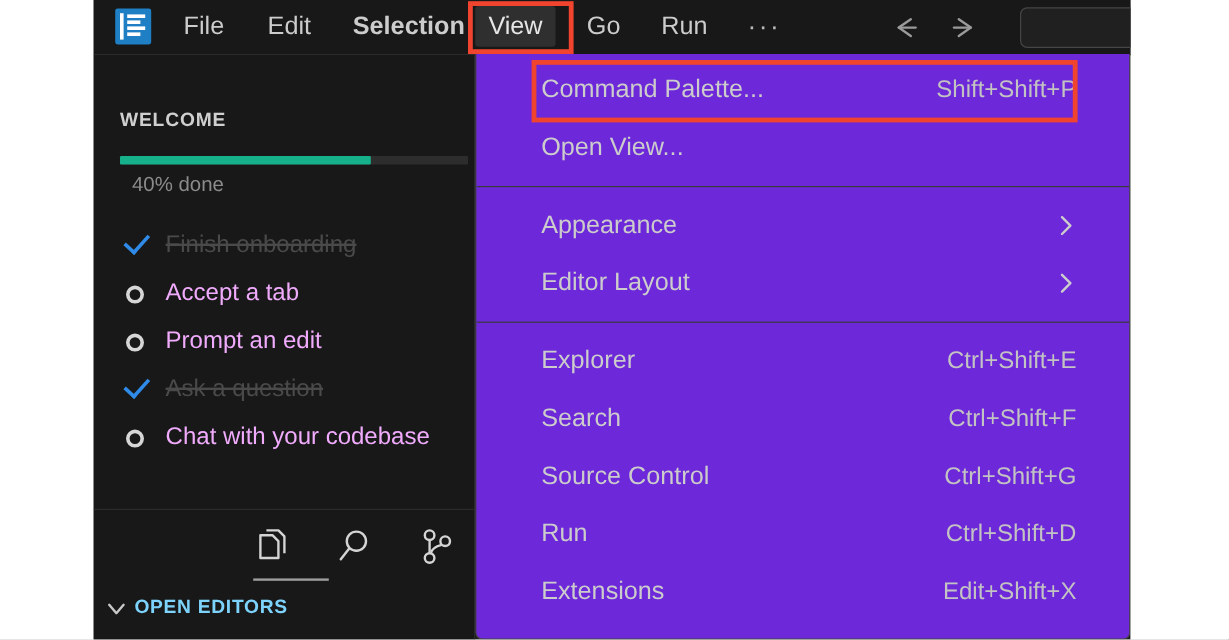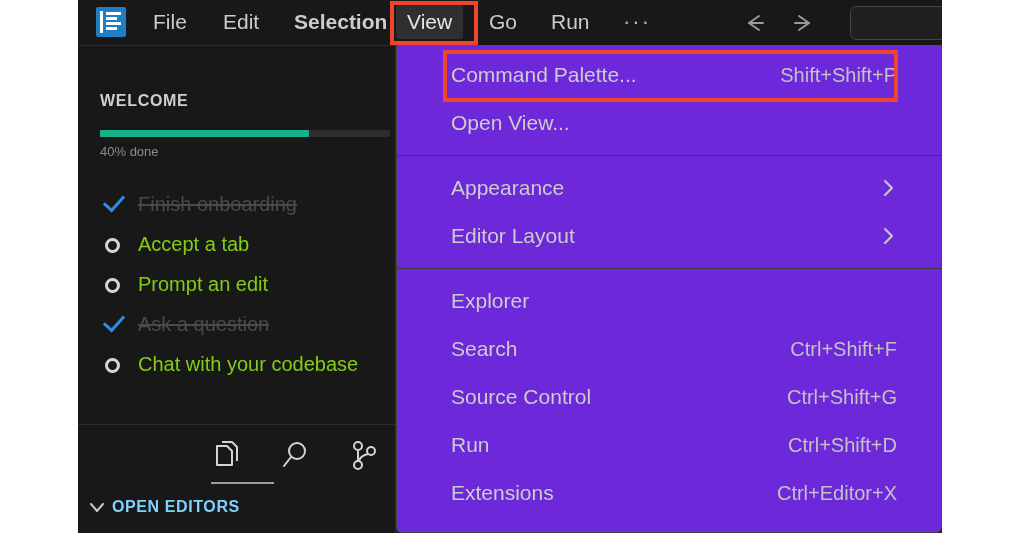--- a/index.html
+++ b/index.html
@@ -147,23 +147,23 @@
     position: absolute;
     left: 0; top: 0;
     height: 7px;
     width: 72%;
     background: #16b08a;
     border-radius: 1px;
   }
 
   #progress-text {
     position: absolute;
-    left: 22px;
+    left: 32px;
     top: 98px;
-    font-size: 13px;
+    font-size: 17px;
     color: #8b8b8b;
   }
 
   
   #checklist {
     position: absolute;
     left: 22px;
     top: 138px;
     width: 300px;
   }
@@ -180,21 +180,21 @@
     left: 0;
     top: 0;
     width: 28px;
     height: 40px;
   }
   .check-item .label {
     position: absolute;
     left: 38px;
     top: 0;
     font-size: 20px;
-    color: #84cc16;
+    color: #f0abfc;
   }
   .check-item.done .label {
     color: #4a4a4a;
     text-decoration: line-through;
     text-decoration-color: #4a4a4a;
   }
 
   .mark-check {
     position: absolute;
     left: 4px;
@@ -492,40 +492,41 @@
           <svg width="20" height="48" viewBox="0 0 20 48">
             <path d="M6 17 L13 24 L6 31" fill="none" stroke="#cccccc" stroke-width="2" stroke-linecap="round" stroke-linejoin="round"></path>
           </svg>
         </span>
       </div>
 
       <div class="menu-sep"></div>
 
       <div class="menu-row">
         <span class="m-label">Explorer</span>
+        <span class="m-key">Ctrl+Shift+E</span>
       </div>
 
       <div class="menu-row">
         <span class="m-label">Search</span>
         <span class="m-key">Ctrl+Shift+F</span>
       </div>
 
       <div class="menu-row">
         <span class="m-label">Source Control</span>
         <span class="m-key">Ctrl+Shift+G</span>
       </div>
 
       <div class="menu-row">
         <span class="m-label">Run</span>
         <span class="m-key">Ctrl+Shift+D</span>
       </div>
 
       <div class="menu-row">
         <span class="m-label">Extensions</span>
-        <span class="m-key">Ctrl+Editor+X</span>
+        <span class="m-key">Edit+Shift+X</span>
       </div>
     </div>
 
   </div>
 
   <div class="redbox" id="redbox-view"></div>
   <div class="redbox" id="redbox-cmdpal"></div>
 
 </div>
 

